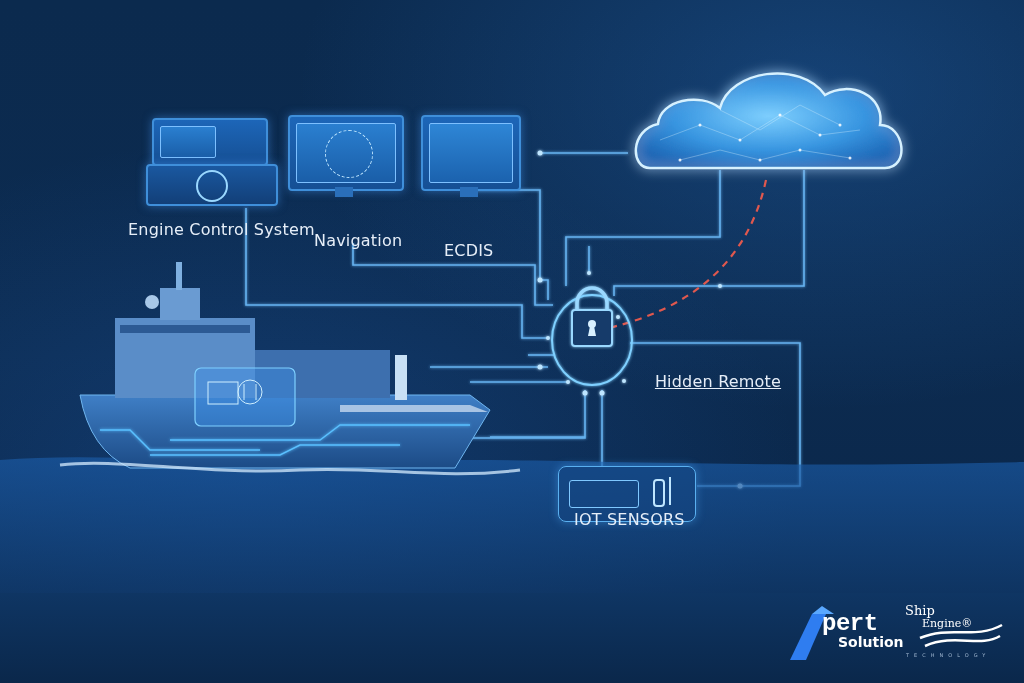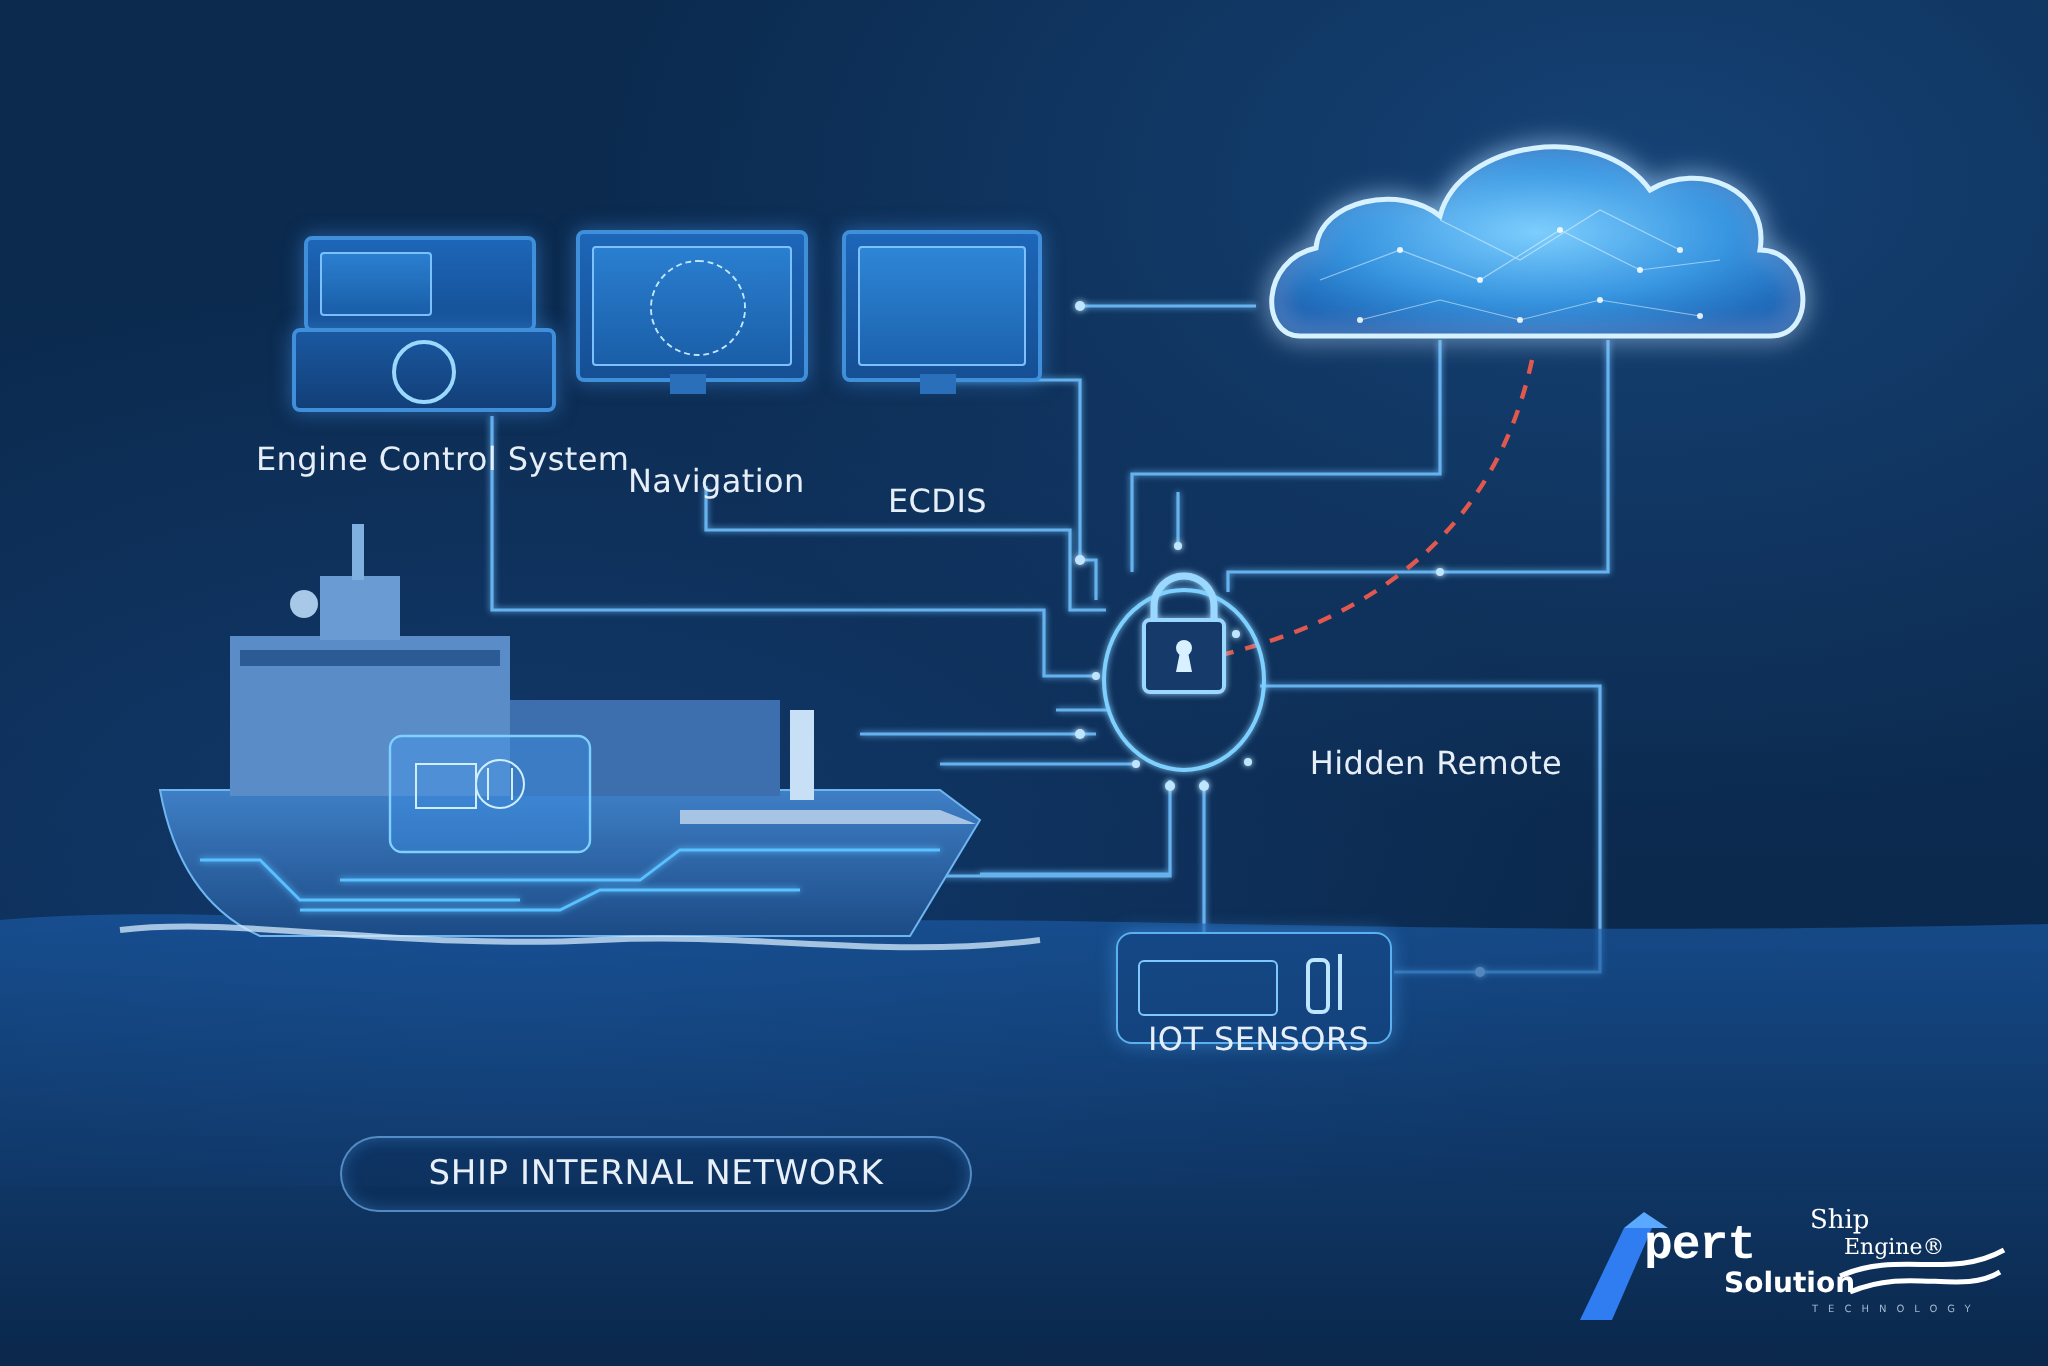--- a/index.html
+++ b/index.html
@@ -10,21 +10,21 @@
                linear-gradient(180deg,#0b2a4e 0%,#0c2b50 60%,#0a2649 100%);}
   svg.lines{position:absolute;left:0;top:0;}
   .label{position:absolute;color:#e6eef8;font-size:16px;white-space:nowrap;letter-spacing:0.2px;}
   .label.gw{font-size:16px;text-align:center;line-height:27px;}
   .pill{position:absolute;left:170px;top:568px;width:314px;height:36px;border:1.5px solid rgba(110,170,230,0.75);border-radius:20px;
     box-shadow:0 0 8px rgba(80,160,240,0.35) inset;display:flex;align-items:center;justify-content:center;color:#e8f0fa;font-size:17px;letter-spacing:0.3px;background:rgba(10,40,80,0.35);}
   .screen{position:absolute;border:2px solid #3f8fda;border-radius:4px;background:linear-gradient(180deg,#1d66b8,#154f94);box-shadow:0 0 10px rgba(70,150,240,0.5);}
   .screen .inner{position:absolute;left:6px;top:6px;right:6px;bottom:6px;border:1px solid #7dc0ff;border-radius:2px;background:linear-gradient(180deg,#2a7fd0,#1a5ea8);}
   .iot-box{position:absolute;left:558px;top:466px;width:136px;height:54px;border:1.5px solid #5ab0f0;border-radius:8px;background:rgba(20,70,130,0.55);box-shadow:0 0 10px rgba(80,170,250,0.45);}
   .xp-text{position:absolute;left:822px;top:610px;color:#fff;font-weight:bold;font-size:24px;letter-spacing:-0.5px;font-family:Liberation Mono, monospace;}
-  .sol-text{position:absolute;left:838px;top:634px;color:#fff;font-weight:bold;font-size:14px;font-family:"DejaVu Sans",sans-serif;margin-left:24px;}
+  .sol-text{position:absolute;left:838px;top:634px;color:#fff;font-weight:bold;font-size:14px;font-family:"DejaVu Sans",sans-serif;}
   .ship-text{position:absolute;left:905px;top:603px;color:#fff;font-size:13px;font-family:"DejaVu Serif",serif;}
   .exp-text{position:absolute;left:922px;top:617px;color:#fff;font-size:11px;font-family:"DejaVu Serif",serif;}
   .tech-text{position:absolute;left:906px;top:652px;color:#9fb6d0;font-size:5px;letter-spacing:5px;}
 </style>
 </head>
 <body>
 
 <div class="canvas">
 
   <svg class="lines" width="1024" height="683" viewBox="0 0 1024 683">
@@ -186,31 +186,30 @@
 
   <div class="screen" style="left:421px;top:115px;width:96px;height:72px;">
     <div class="inner" style="background:linear-gradient(180deg,#2e86d6,#1b62ae);"></div>
   </div>
   <div style="position:absolute;left:460px;top:187px;width:18px;height:10px;background:#2a6fba;"></div>
 
   <div class="label" style="left:128px;top:220px;">Engine Control System</div>
   <div class="label" style="left:314px;top:219px;margin-top:12px;">Navigation</div>
   <div class="label" style="left:444px;top:217px;margin-top:24px;">ECDIS</div>
 
-  <div class="label gw" style="left:648px;top:368px;width:140px;">
+  <div class="label gw" style="left:648px;top:368px;width:140px;text-decoration:underline;">
     <div>Hidden Remote</div>
   </div>
 
   <div class="iot-box">
     <div style="position:absolute;left:10px;top:13px;width:68px;height:26px;border:1px solid #7fc8ff;border-radius:3px;"></div>
     <div style="position:absolute;left:94px;top:12px;width:8px;height:24px;border:2px solid #bfe6ff;border-radius:4px;"></div>
     <div style="position:absolute;left:110px;top:10px;width:2px;height:28px;background:#bfe6ff;"></div>
   </div>
   <div class="label" style="left:574px;top:510px;">IOT SENSORS</div>
 
-  <div class="pill">SHIP INTERNAL NETWORK</div>
 
   <div class="xp-text">pert</div>
   <div class="sol-text">Solution</div>
   <div class="ship-text">Ship</div>
   <div class="exp-text">Engine®</div>
   <div class="tech-text">TECHNOLOGY</div>
 </div>
 
 </body></html>

